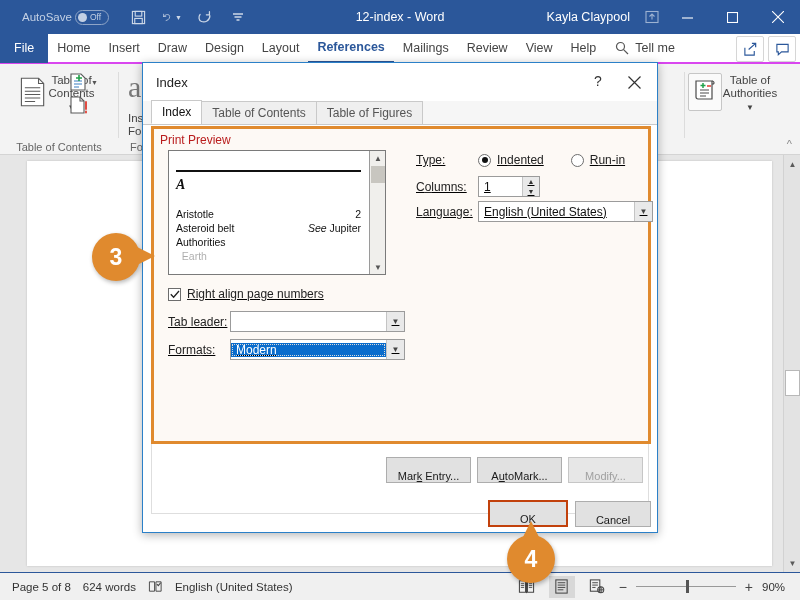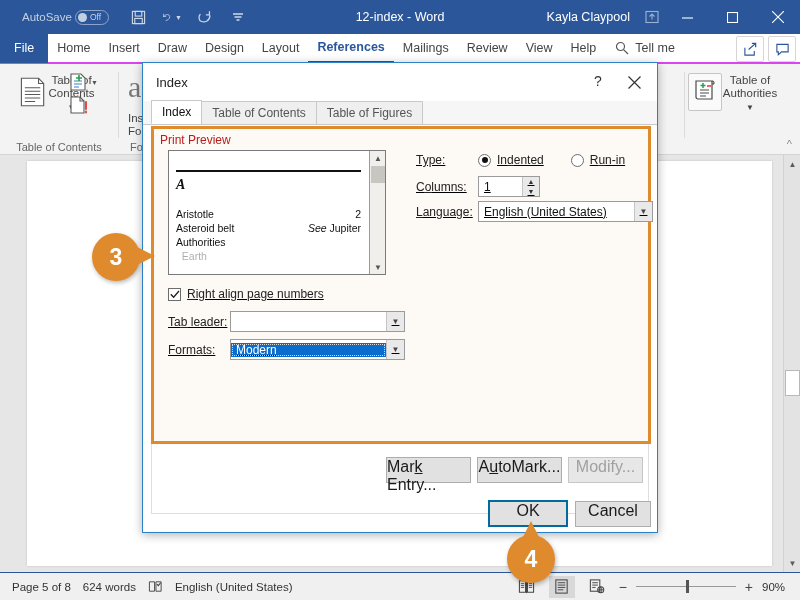--- a/index.html
+++ b/index.html
@@ -189,24 +189,24 @@
   .combo-val { flex: 1; padding-left: 5px; font-size: 12px; color: #111; overflow: hidden; white-space: nowrap; }
   .combo-arrow { width: 18px; height: 19px; background: #e9e9e9; border-left: 1px solid #c4c4c4; display: flex; align-items: center; justify-content: center; font-size: 8px; color: #444; }
 
   .chk { width: 13px; height: 13px; border: 1px solid #6d6d6d; background: #fff; display: flex; align-items: center; justify-content: center; }
   .chk svg { display: block; }
 
   .sel-text { background: #0a6ccc; color: #fff; outline: 1px dotted #d9d9d9; outline-offset: -2px; padding-left: 5px; }
 
   .dbtn {
     position: absolute; height: 26px; border: 1px solid #adadad; background: #e1e1e1;
-    font-size: 16px; color: #1a1a1a; display: flex; align-items: flex-start; justify-content: center; cursor: pointer;
+    font-size: 11px; color: #1a1a1a; display: flex; align-items: flex-end; justify-content: center; cursor: pointer;
   }
   .dbtn.disabled { color: #a0a0a0; background: #e7e7e7; border-color: #c6c6c6; }
-  .dbtn.primary { border: 2px solid #0369a1; background: #e1e1e1; }
+  .dbtn.primary { border: 2px solid #c2410c; background: #e1e1e1; }
   .dlg-outline { position: absolute; left: 8px; top: 1px; right: 8px; height: 388px; border: 1px solid #dedede; }
 
   u { text-decoration: underline; }
 
   
   .callout { position: absolute; }
   .callout .disc {
     width: 48px; height: 48px; border-radius: 50%; background: #e08a2e;
     display: flex; align-items: center; justify-content: center;
     color: #fff; font-size: 23px; font-weight: bold;

